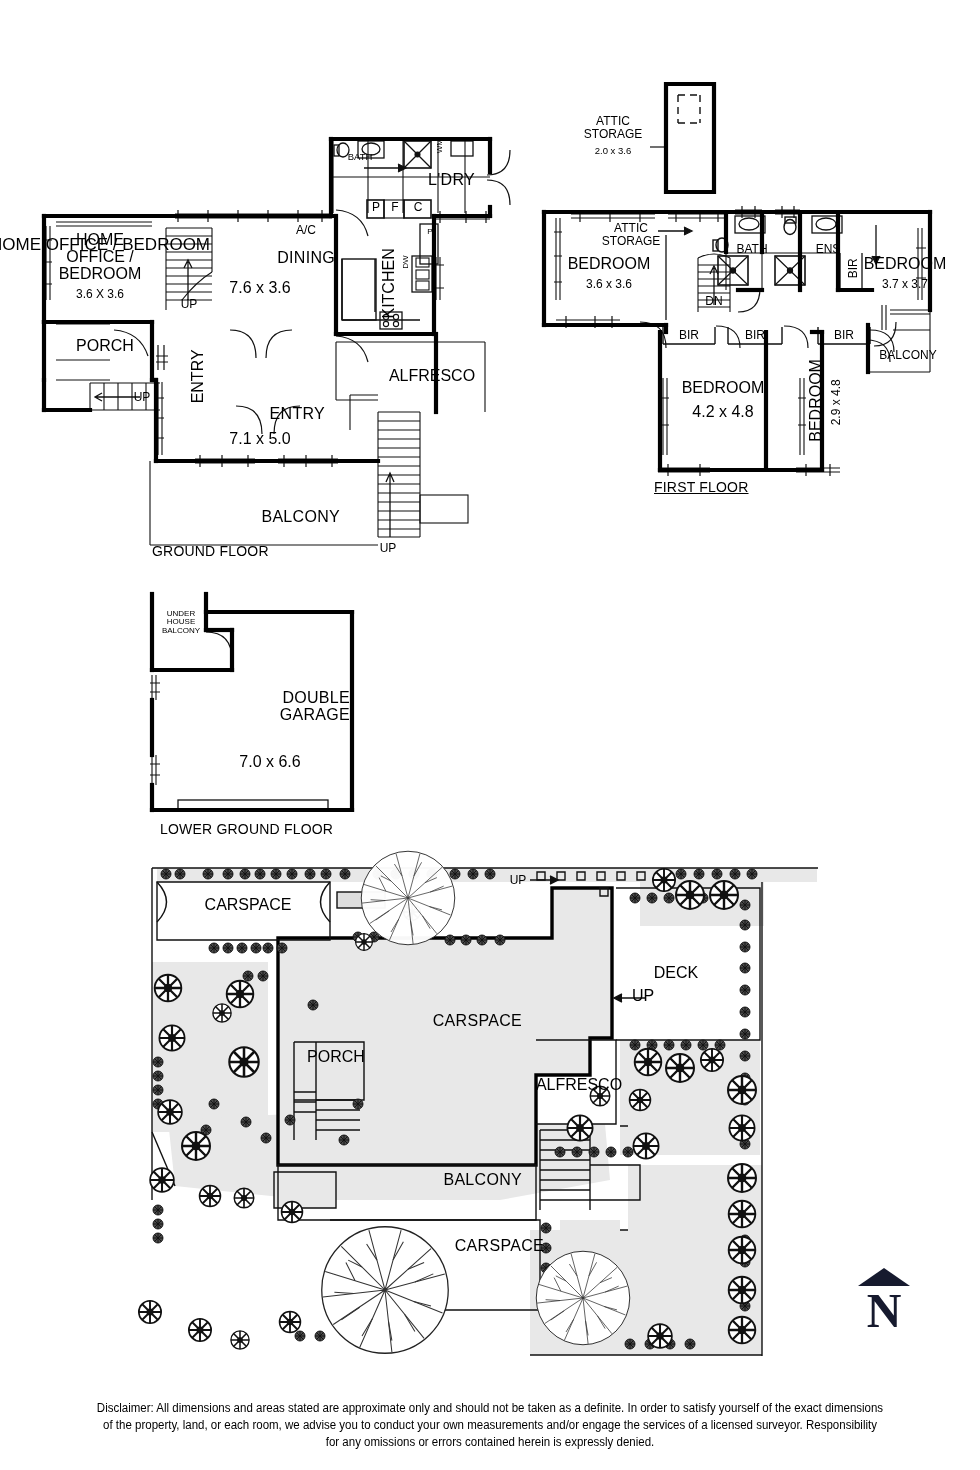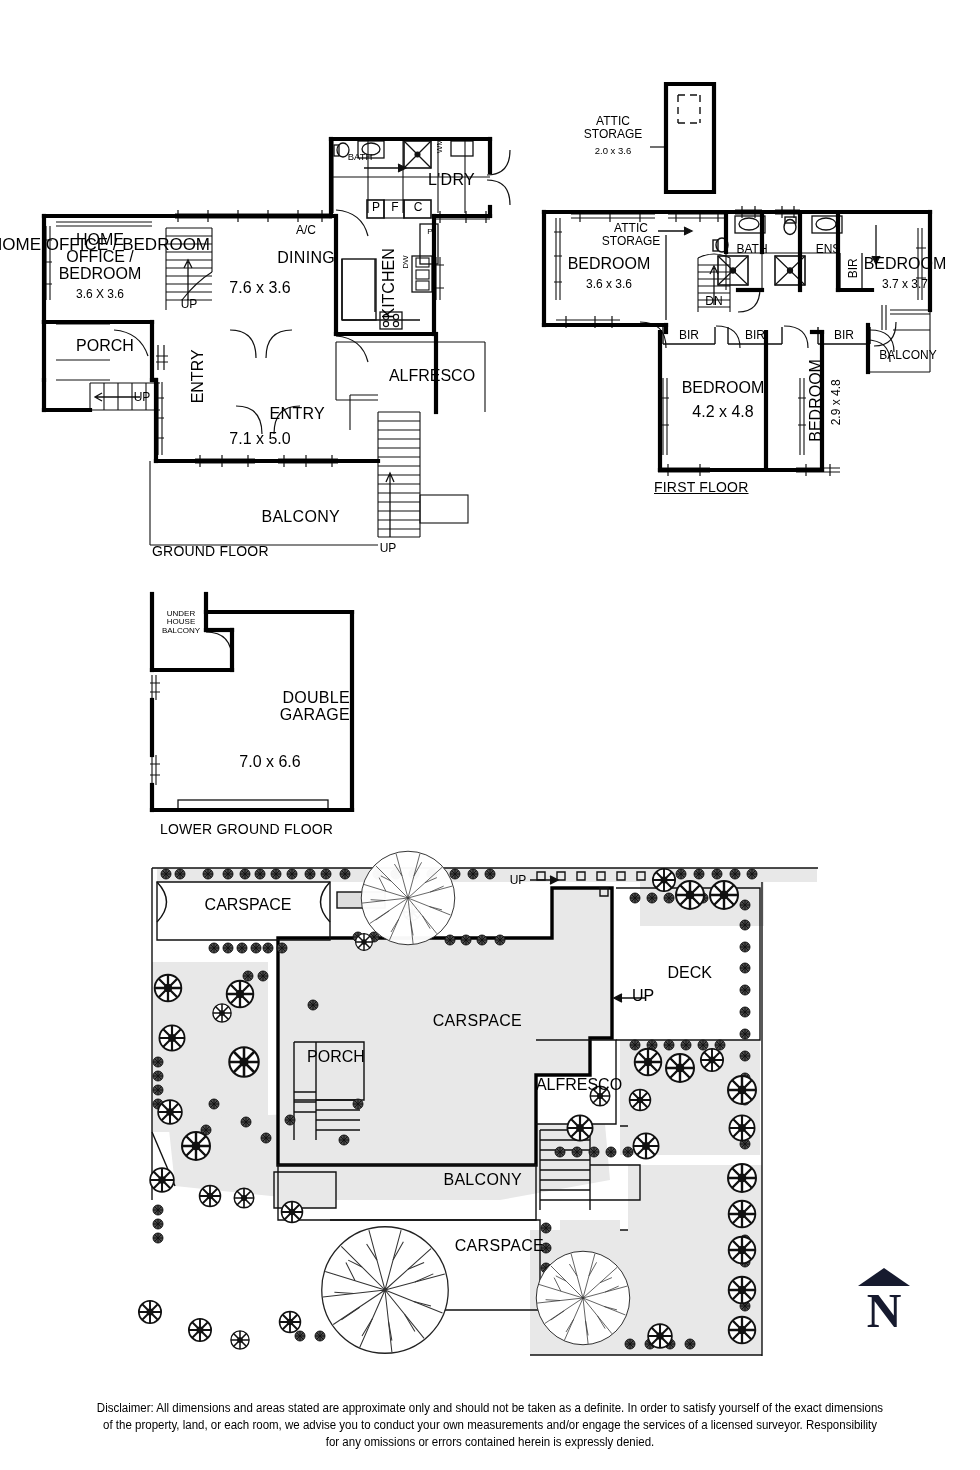--- a/index.html
+++ b/index.html
@@ -725,21 +725,21 @@
 
 <div class="lbl big" style="left:190px;top:690px;width:160px;">DOUBLE
 GARAGE</div>
 <div class="lbl med" style="left:190px;top:754px;width:160px;text-align:center;">7.0 x 6.6</div>
 
 <div class="floorcap" style="left:152px;top:821px;margin-left:8px;">LOWER GROUND FLOOR</div>
 
 <div class="lbl med" style="left:183px;top:897px;width:130px;">CARSPACE</div>
 <div class="lbl big" style="left:382px;top:1013px;width:140px;">CARSPACE</div>
 <div class="lbl med" style="left:300px;top:1049px;width:72px;">PORCH</div>
-<div class="lbl med" style="left:640px;top:965px;width:72px;text-align:right;">DECK</div>
+<div class="lbl med" style="left:640px;top:965px;width:72px;">DECK</div>
 <div class="lbl med" style="left:534px;top:1077px;width:90px;">ALFRESCO</div>
 <div class="lbl big" style="left:382px;top:1172px;width:140px;">BALCONY</div>
 <div class="lbl big" style="left:394px;top:1238px;width:150px;">CARSPACE</div>
 <div class="lbl sml" style="left:505px;top:874px;width:26px;">UP</div>
 <div class="lbl med" style="left:628px;top:988px;width:30px;">UP</div>
 
 <div id="north" style="left:838px;top:1268px;width:92px;">
   <div class="n-tri"></div>
   <div class="n-let">N</div>
 </div>

